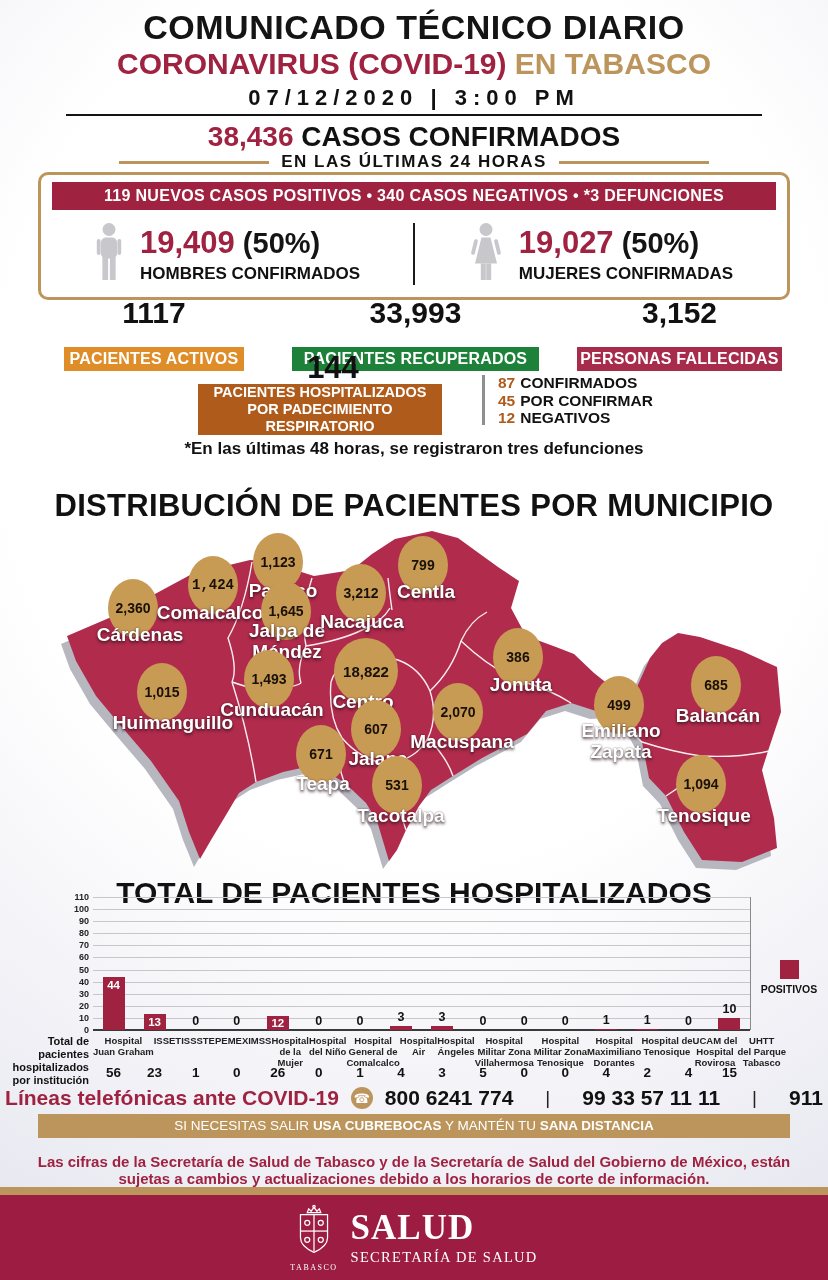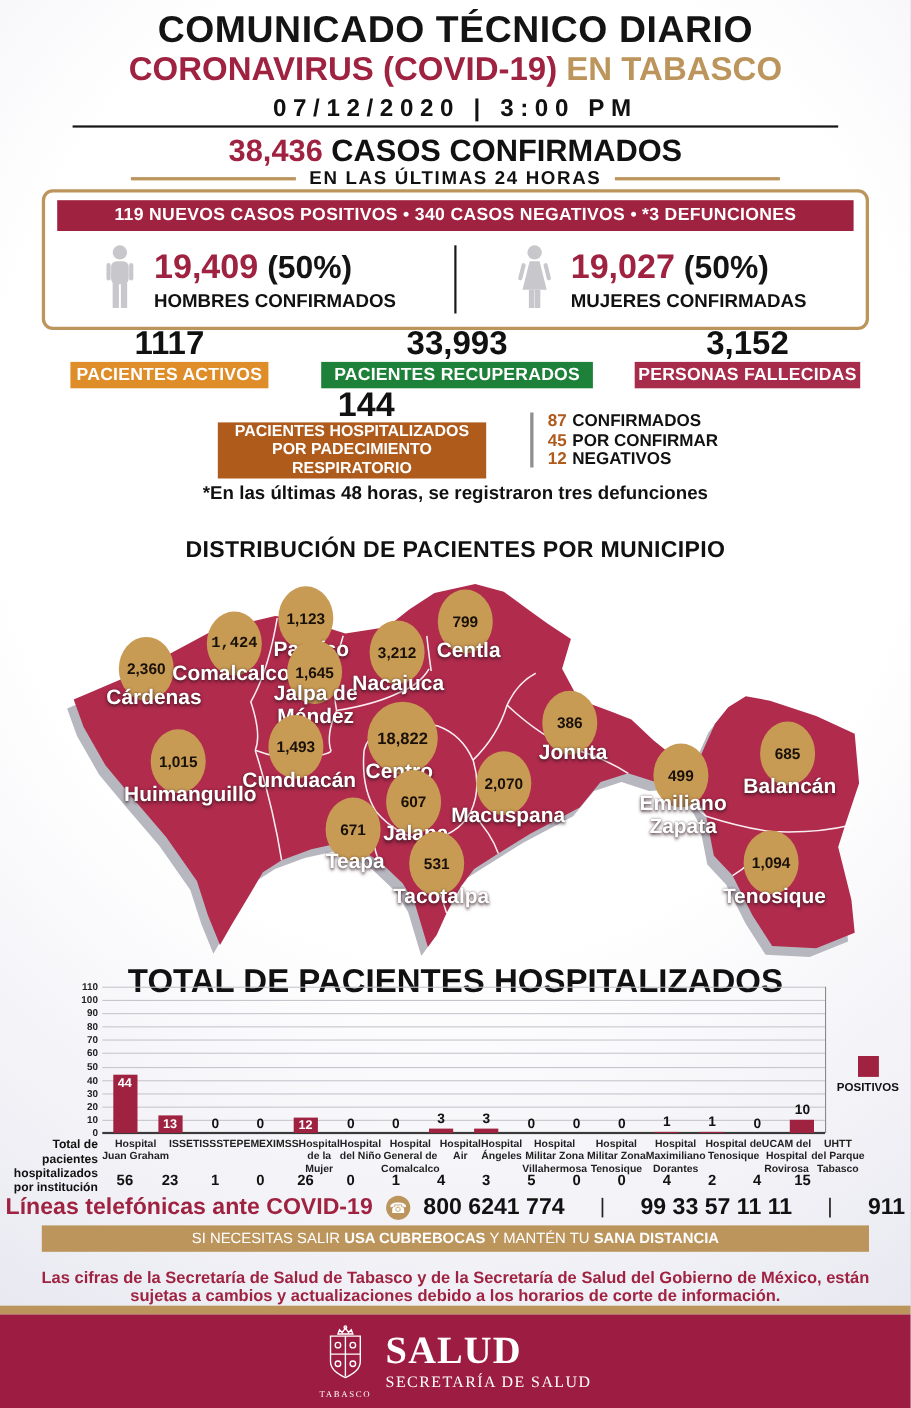--- a/index.html
+++ b/index.html
@@ -34,37 +34,37 @@
   .gender{flex:1;display:flex;align-items:center;justify-content:center;gap:16px;}
   .gender svg{height:72px;}
   .gdiv{width:2px;background:#1a1a1a;margin:8px 0;}
   .gnum{font-size:31px;font-weight:900;color:var(--crimson);}
   .gpct{font-size:29px;font-weight:900;color:#141414;}
   .glabel{font-size:17px;font-weight:800;margin-top:3px;text-align:center;}
 
   
   .stat{position:absolute;text-align:center;top:297px;}
   .snum{font-size:30px;font-weight:900;line-height:32px;}
-  .sbar{margin-top:0;color:#fff;font-weight:800;font-size:16px;padding:3px 0;letter-spacing:.2px;}
+  .sbar{margin-top:18px;color:#fff;font-weight:800;font-size:16px;padding:3px 0;letter-spacing:.2px;}
   #stat-active{left:64px;width:180px;} #stat-active .sbar{background:var(--orange);}
   #stat-recovered{left:292px;width:247px;} #stat-recovered .sbar{background:var(--green);}
   #stat-deceased{left:577px;width:205px;} #stat-deceased .sbar{background:var(--wine);}
 
   
   .hosp-num{top:350px;left:198px;width:270px;text-align:center;font-size:31px;font-weight:900;}
   .hosp-box{top:384px;left:198px;width:244px;background:var(--brown);color:#fff;text-align:center;
     font-weight:800;font-size:14.5px;line-height:17px;padding:0 0;}
   .hosp-div{top:375px;left:482px;width:2.5px;height:50px;background:#8f8f8f;}
   .hosp-break{top:374px;left:498px;}
   .brow{font-size:15.5px;font-weight:800;line-height:17.5px;}
   .bnum{color:var(--brown);margin-right:5px;}
   .note{top:439px;font-size:17px;font-weight:600;}
 
   
-  .map-title{top:488px;font-size:21px;font-weight:900;letter-spacing:.3px;}
+  .map-title{top:488px;font-size:31px;font-weight:900;letter-spacing:.3px;}
   .map-wrap{top:520px;left:0;width:828px;height:356px;}
   .map-wrap svg{position:absolute;left:0;top:0;}
   .muni-circle{position:absolute;background:var(--tan);border-radius:50%;display:flex;align-items:center;
     justify-content:center;font-weight:800;color:#191008;font-size:14px;}
   .muni-circle.big{font-size:15px;}
   .muni-label{position:absolute;text-align:center;color:#fff;font-weight:800;font-size:19px;line-height:21px;
     white-space:pre-line;text-shadow:0 2px 3px rgba(48,22,28,.75),0 0 2px rgba(48,22,28,.55);}
 
   
   .chart-title{top:876px;font-size:30px;font-weight:900;}

